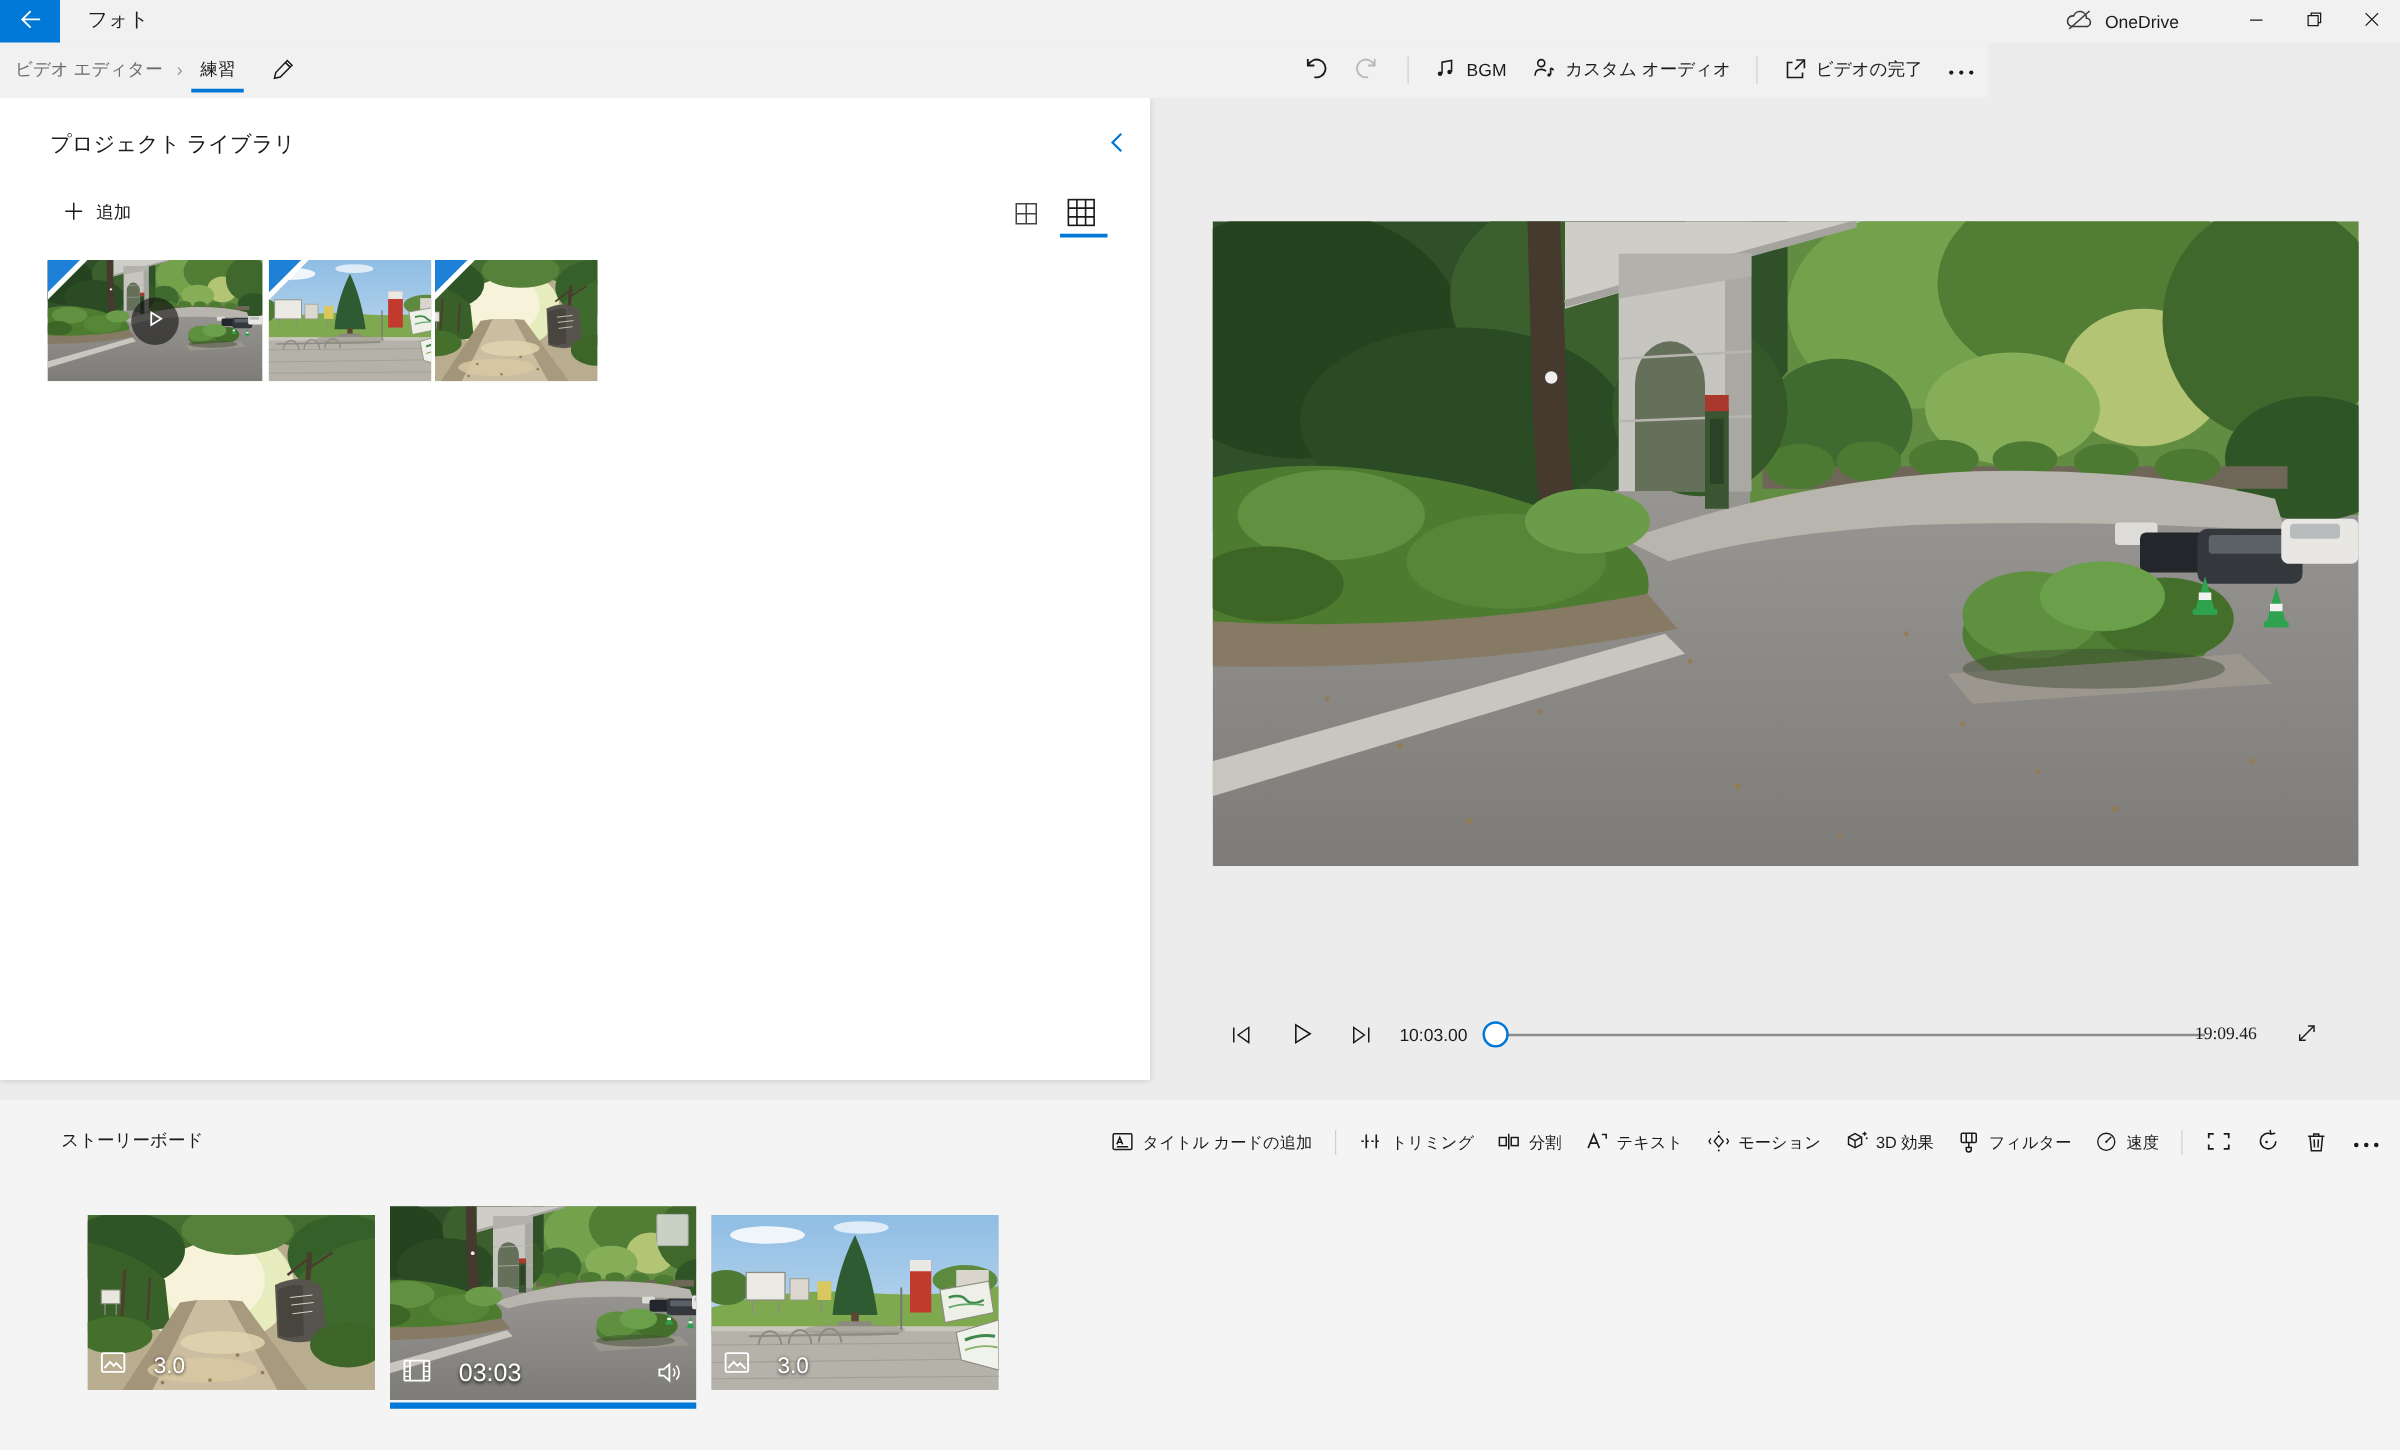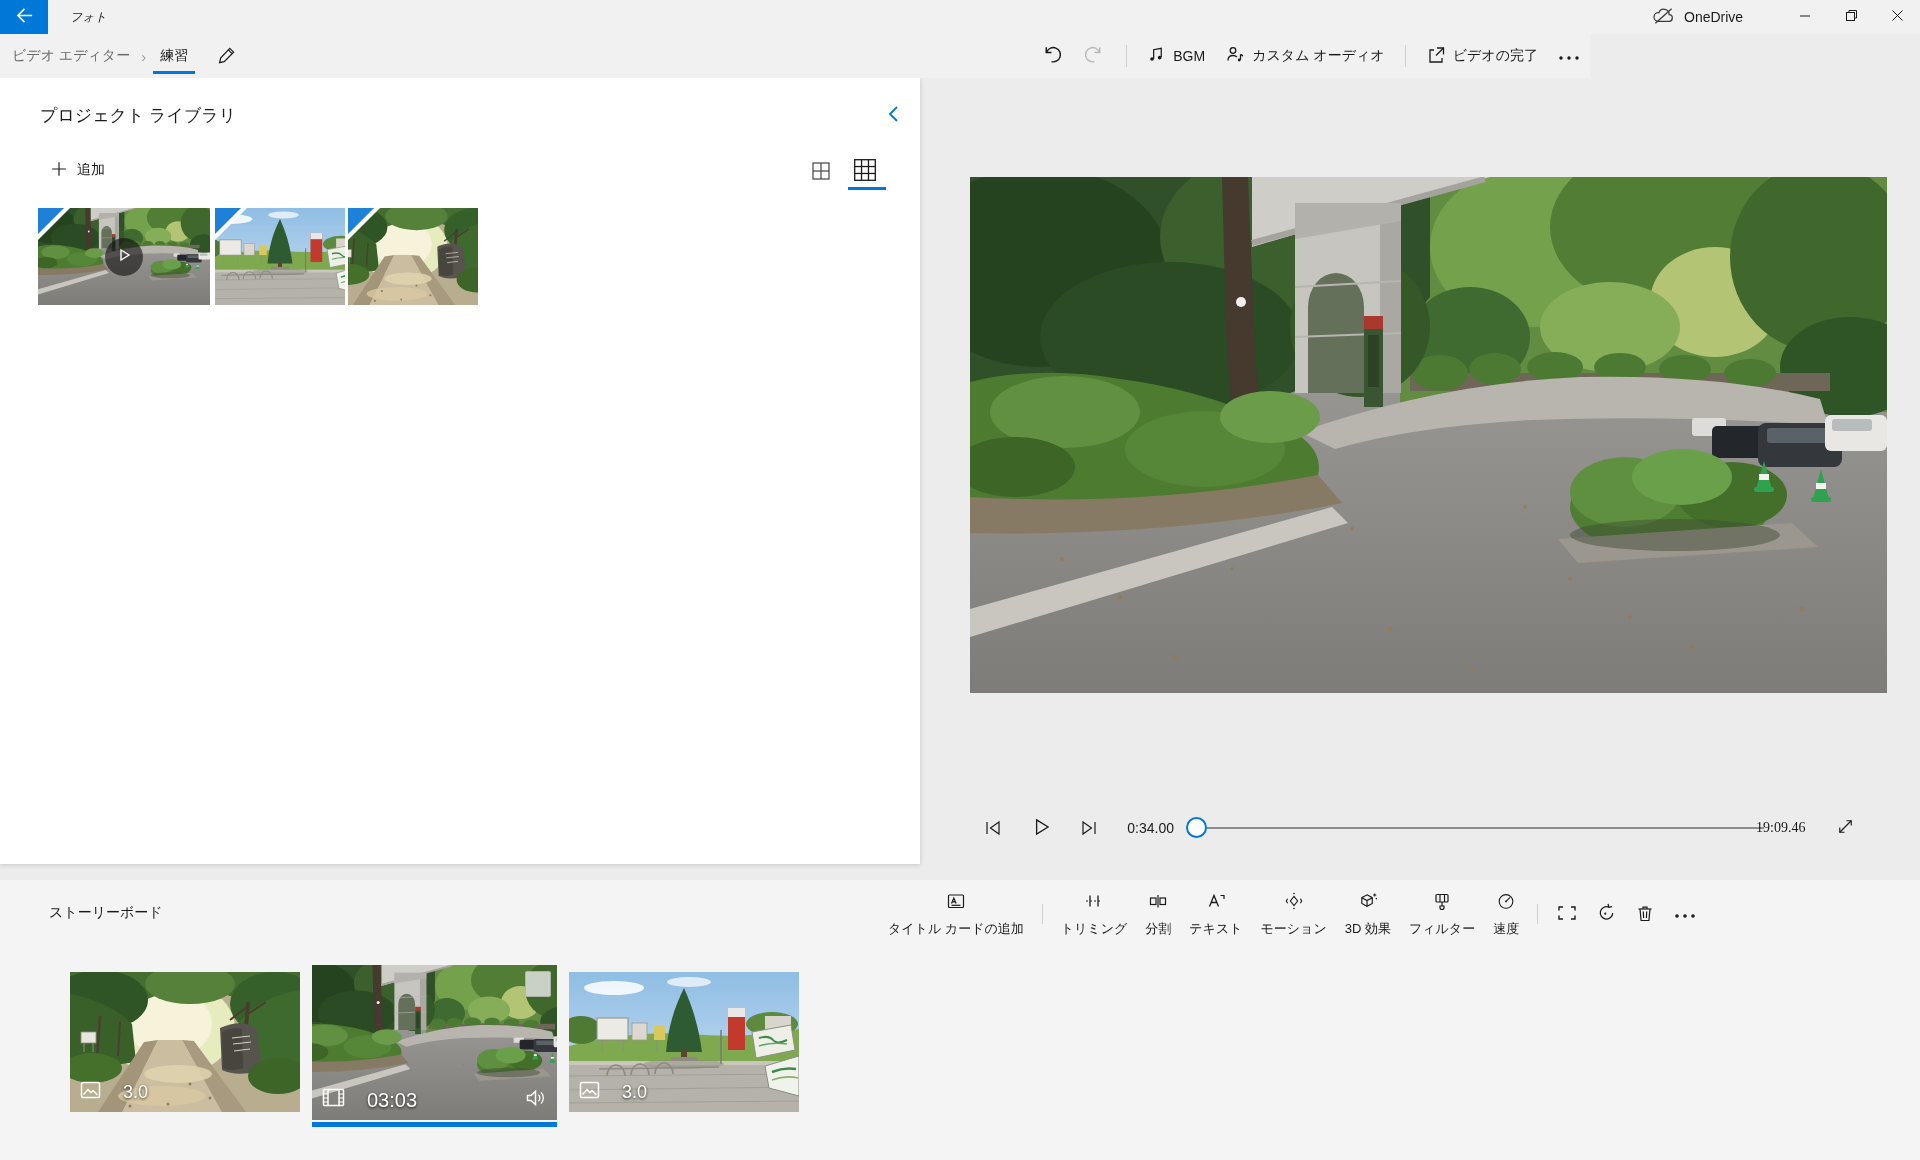--- a/index.html
+++ b/index.html
@@ -3,21 +3,21 @@
 <meta charset="utf-8">
 <style>
   * { margin:0; padding:0; box-sizing:border-box; }
   html,body { width:1920px; height:1160px; overflow:hidden; }
   body { font-family:"Liberation Sans","DejaVu Sans",sans-serif; color:#1a1a1a; background:#ededed; }
   .app { position:relative; width:1920px; height:1160px; background:#ececec; overflow:hidden; }
 
   
   .titlebar { position:absolute; left:0; top:0; width:1920px; height:34px; background:#f1f1f1; z-index:30; }
   .back-btn { position:absolute; left:0; top:0; width:48px; height:34px; background:#0078d7; border:none; display:flex; align-items:center; justify-content:center; cursor:pointer; }
-  .app-title { position:absolute; left:70px; top:0; line-height:34px; font-size:12px;font-style:italic; }
+  .app-title { position:absolute; left:70px; top:0; line-height:34px; font-size:16px; }
   .onedrive { position:absolute; left:1652px; top:0; height:34px; display:flex; align-items:center; gap:9px; font-size:14px; color:#1a1a1a; cursor:pointer; }
   .caption-btn { position:absolute; top:0; width:46px; height:34px; background:transparent; border:none; display:flex; align-items:center; justify-content:center; cursor:pointer; }
   .cap-min { left:1782px; } .cap-max { left:1828px; } .cap-close { left:1874px; }
 
   .toolbar { position:absolute; left:0; top:34px; width:1590px; height:44px; background:#f1f1f1; z-index:29; }
   .crumbs { position:absolute; left:12px; top:0; height:44px; display:flex; align-items:center; font-size:14px; }
   .crumb-parent { color:#6b6b6b; cursor:pointer; }
   .crumb-sep { color:#9a9a9a; margin:0 11px; font-size:15px; }
   .crumb-current { position:relative; color:#1a1a1a; padding:0 3px; cursor:pointer; }
   .crumb-current::after { content:""; position:absolute; left:-4px; right:-4px; bottom:-9px; height:3px; background:#0078d7; }
@@ -56,21 +56,21 @@
   .ctl-next { left:1078px; top:817px; }
   .time-cur { position:absolute; left:1104px; top:820px; width:70px; text-align:right; font-size:14px; color:#1a1a1a; }
   .time-total { position:absolute; left:1756px; top:820px; font-size:14px; color:#1a1a1a;font-family:Liberation Serif, serif; }
   .seek-track { position:absolute; left:1192px; top:827px; width:572px; height:2px; background:#8c8c8c; cursor:pointer; }
   .seek-thumb { position:absolute; left:1186px; top:817px; width:21px; height:21px; border-radius:50%; background:#ffffff; border:2px solid #0078d7; cursor:grab; }
   .ctl-expand { left:1835px; top:816px; position:absolute; background:none; border:none; cursor:pointer; }
 
   
   .sb-title { position:absolute; left:49px; top:904px; font-size:14px; color:#1a1a1a; }
   .sb-tools { position:absolute; left:888px; top:896px; height:36px; display:flex; align-items:center; gap:18px; }
-  .sb-tool { display:flex; align-items:center; gap:6px; font-size:13px; background:none; border:none; color:#1a1a1a; cursor:pointer; white-space:nowrap;flex-direction:column; }
+  .sb-tool { display:flex; align-items:center; gap:6px; font-size:13px; background:none; border:none; color:#1a1a1a; cursor:pointer; white-space:nowrap; }
   .sb-sep { width:1px; height:20px; background:#cfcfcf; }
   .clip { position:absolute; overflow:hidden; cursor:pointer; background:#ccc; }
   .clip svg.scene { display:block; width:100%; height:100%; }
   .clip1 { left:70px; top:972px; width:230px; height:140px; }
   .clip2 { left:312px; top:965px; width:245px; height:155px; }
   .clip3 { left:569px; top:972px; width:230px; height:140px; }
   .clip-meta { position:absolute; left:10px; bottom:8px; display:flex; align-items:center; gap:22px; color:#fff; font-size:18px; text-shadow:0 1px 3px rgba(0,0,0,0.85); }
   .clip2 .clip-meta { font-size:20px; }
   .clip-audio { position:absolute; right:10px; bottom:9px; background:none; border:none; cursor:pointer; }
   .clip-corner { position:absolute; right:6px; top:6px; width:26px; height:26px; background:rgba(238,238,238,0.78); border:1px solid rgba(120,120,120,0.35); border-radius:2px; cursor:pointer; }
@@ -469,21 +469,21 @@
     </span>
   </button>
   <button class="ctl-btn ctl-next">
     <span>
       <svg width="22" height="22" viewBox="0 0 22 22" fill="none" stroke="#1a1a1a" stroke-width="1.2">
           <path d="M5,5 L13.5,11 L5,17 Z"></path>
           <line x1="17" y1="5" x2="17" y2="17"></line>
         </svg>
     </span>
   </button>
-  <span class="time-cur">0:34.00</span>
+  <span class="time-cur">10:03.00</span>
   <div class="seek-track"></div>
   <div class="seek-thumb"></div>
   <span class="time-total">19:09.46</span>
   <button class="ctl-expand">
     <span>
       <svg width="21" height="21" viewBox="0 0 22 22" fill="none" stroke="#1a1a1a" stroke-width="1.2">
           <line x1="5" y1="17" x2="17" y2="5"></line>
           <path d="M12,5 H17 V10"></path>
           <path d="M10,17 H5 V12"></path>
         </svg>

